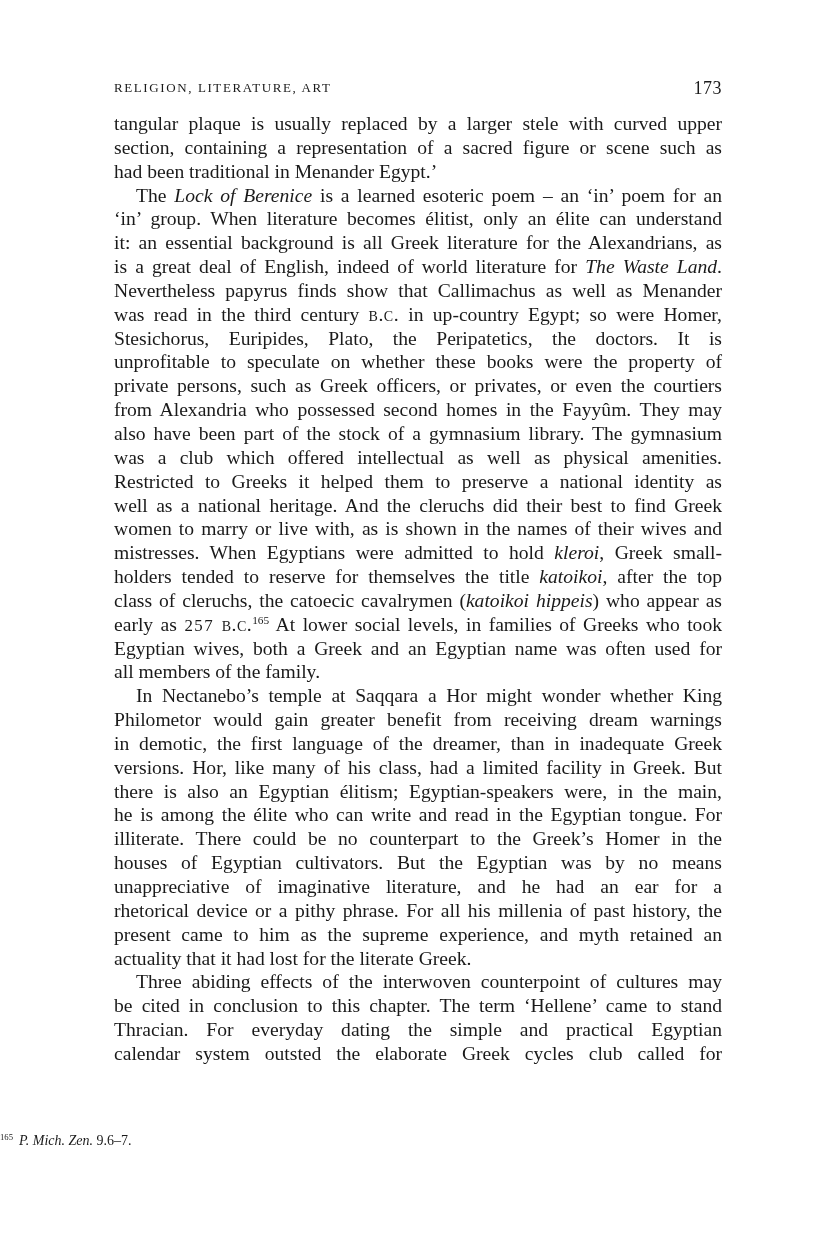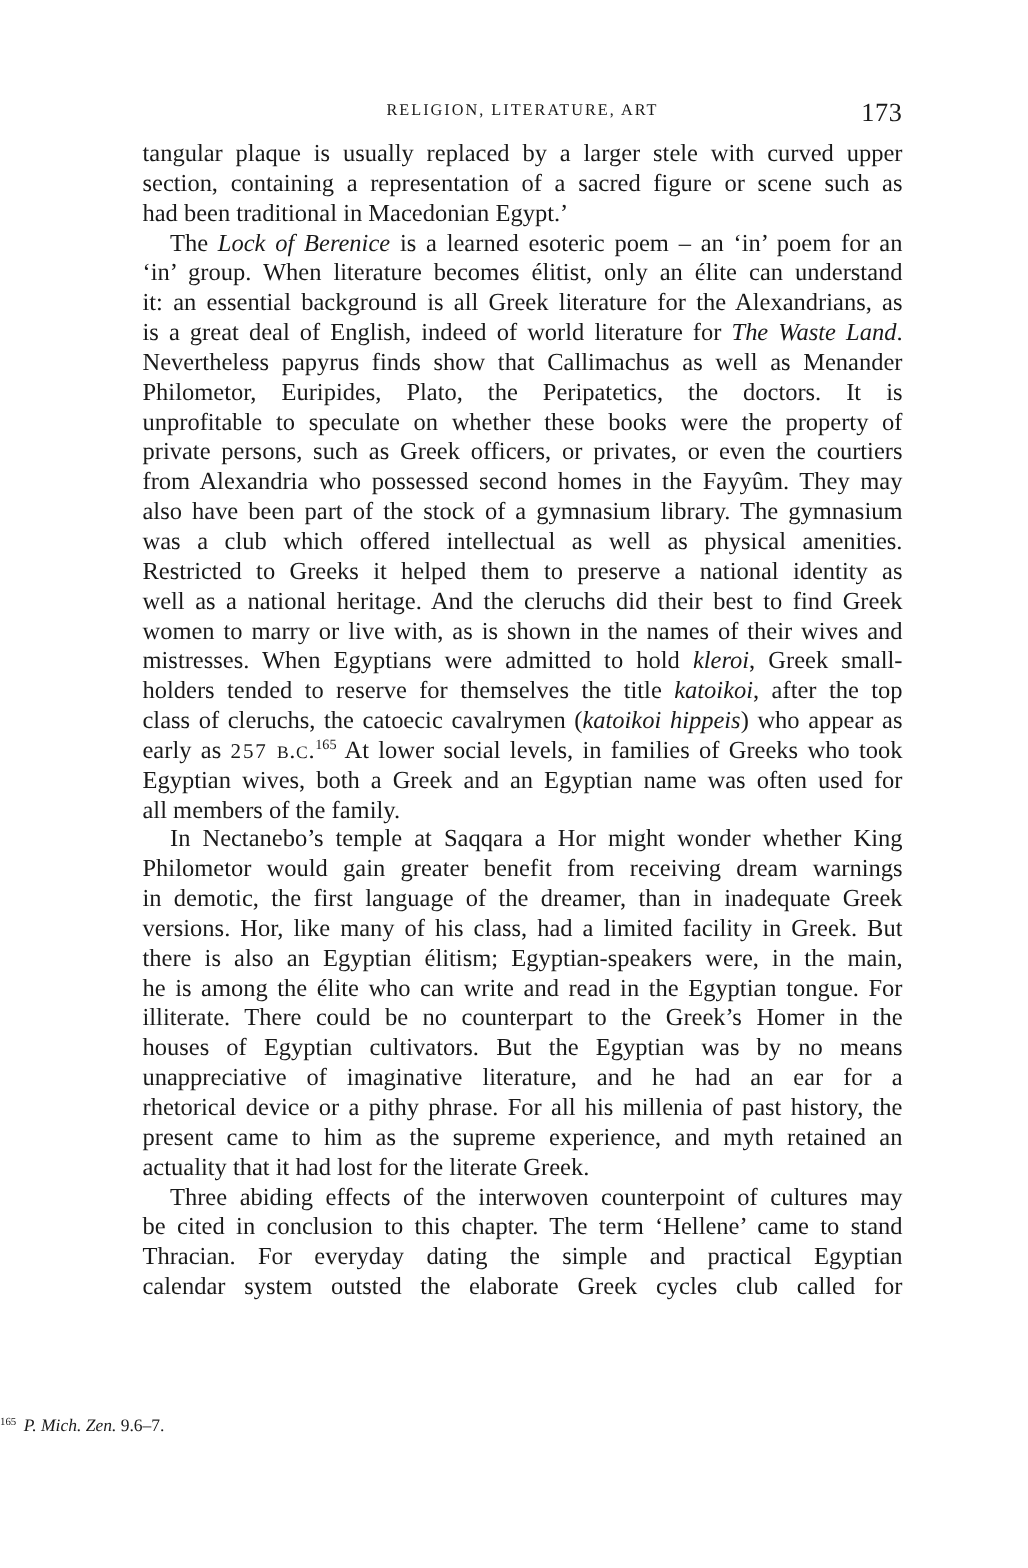--- a/index.html
+++ b/index.html
@@ -3,22 +3,22 @@
 <meta charset="utf-8">
 <style>
   html, body { margin: 0; padding: 0; background: #ffffff; }
   body { width: 822px; height: 1254px; position: relative; overflow: hidden; color: #1a1a1a; }
   .page { position: absolute; left: 0; top: 0; width: 822px; height: 1254px; }
   .running-head {
     position: absolute; left: 114px; width: 608px; top: 78px; height: 22px;
     font-family: "Liberation Serif", "DejaVu Serif", serif;
     font-size: 13px; letter-spacing: 1.6px;
   }
-  .running-head .title { position: absolute; left: 0; right: 0; text-align: center; top: 2px; }
-  .running-head .folio { position: absolute; right: 0; top: 0; font-size: 21px; letter-spacing: 0.5px; }
+  .running-head .title { position: absolute; left: 0; right: 0; text-align: left; top: 2px; }
+  .running-head .folio { position: absolute; right: 0; top: 0; font-size: 18px; letter-spacing: 0.5px; }
   .body-text {
     position: absolute; left: 114px; top: 112px; width: 608px;
     font-family: "Liberation Serif", "DejaVu Serif", serif;
     font-size: 19.6px;
   }
   .line {
     display: block; height: 23.85px; line-height: 23.85px; white-space: nowrap;
     text-align: justify; text-align-last: justify;
   }
   .line.last { text-align-last: left; }
@@ -38,27 +38,28 @@
 
 <div class="page">
   <div class="running-head">
     <span class="title">RELIGION, LITERATURE, ART</span>
     <span class="folio">173</span>
   </div>
 
   <div class="body-text" id="body-text">
       <div class="line"><span>tangular plaque is usually replaced by a larger stele with curved upper</span></div>
       <div class="line"><span>section, containing a representation of a sacred figure or scene such as</span></div>
-      <div class="line last"><span>had been traditional in Macedonian Egypt.’</span></div>
+      <div class="line last"><span>had been traditional in Menander Egypt.’</span></div>
       <div class="line indent"><span>The </span><i>Lock of Berenice</i><span> is a learned esoteric poem – an ‘in’ poem for an</span></div>
       <div class="line"><span>‘in’ group. When literature becomes élitist, only an élite can understand</span></div>
       <div class="line"><span>it: an essential background is all Greek literature for the Alexandrians, as</span></div>
       <div class="line"><span>is a great deal of English, indeed of world literature for </span><i>The Waste Land</i><span>.</span></div>
       <div class="line"><span>Nevertheless papyrus finds show that Callimachus as well as Menander</span></div>
-      <div class="line"><span>Philometor, Euripides, Plato, the Peripatetics, the doctors. It is</span></div>
+      <div class="line"><span>was read in the third century </span><span class="sc">B.C.</span><span> in up-country Egypt; so were Homer,</span></div>
+      <div class="line"><span>Stesichorus, Euripides, Plato, the Peripatetics, the doctors. It is</span></div>
       <div class="line"><span>unprofitable to speculate on whether these books were the property of</span></div>
       <div class="line"><span>private persons, such as Greek officers, or privates, or even the courtiers</span></div>
       <div class="line"><span>from Alexandria who possessed second homes in the Fayyûm. They may</span></div>
       <div class="line"><span>also have been part of the stock of a gymnasium library. The gymnasium</span></div>
       <div class="line"><span>was a club which offered intellectual as well as physical amenities.</span></div>
       <div class="line"><span>Restricted to Greeks it helped them to preserve a national identity as</span></div>
       <div class="line"><span>well as a national heritage. And the cleruchs did their best to find Greek</span></div>
       <div class="line"><span>women to marry or live with, as is shown in the names of their wives and</span></div>
       <div class="line"><span>mistresses. When Egyptians were admitted to hold </span><i>kleroi</i><span>, Greek small-</span></div>
       <div class="line"><span>holders tended to reserve for themselves the title </span><i>katoikoi</i><span>, after the top</span></div>

